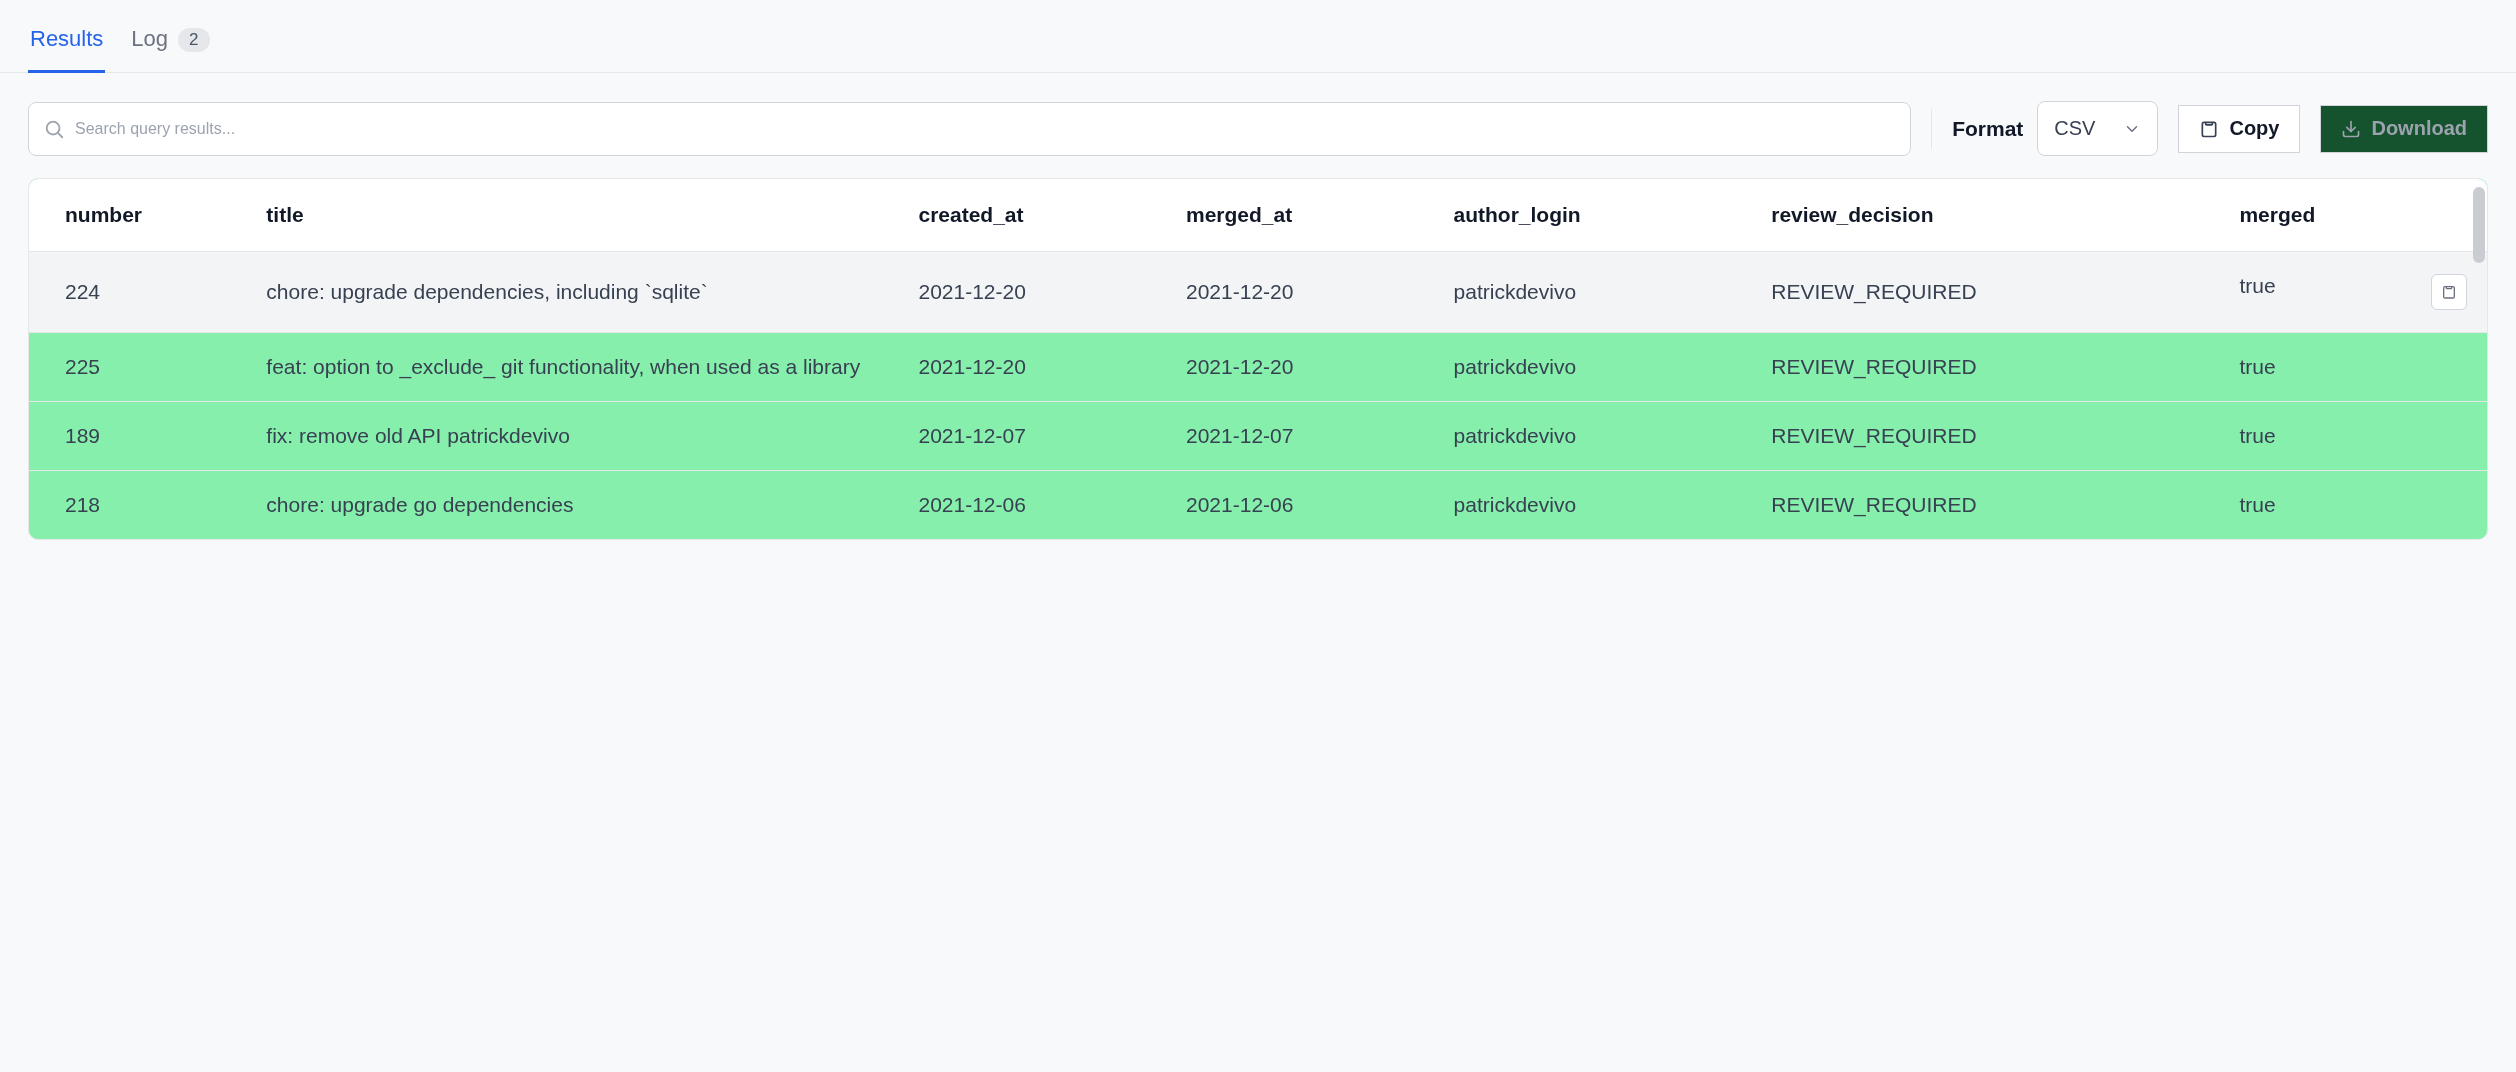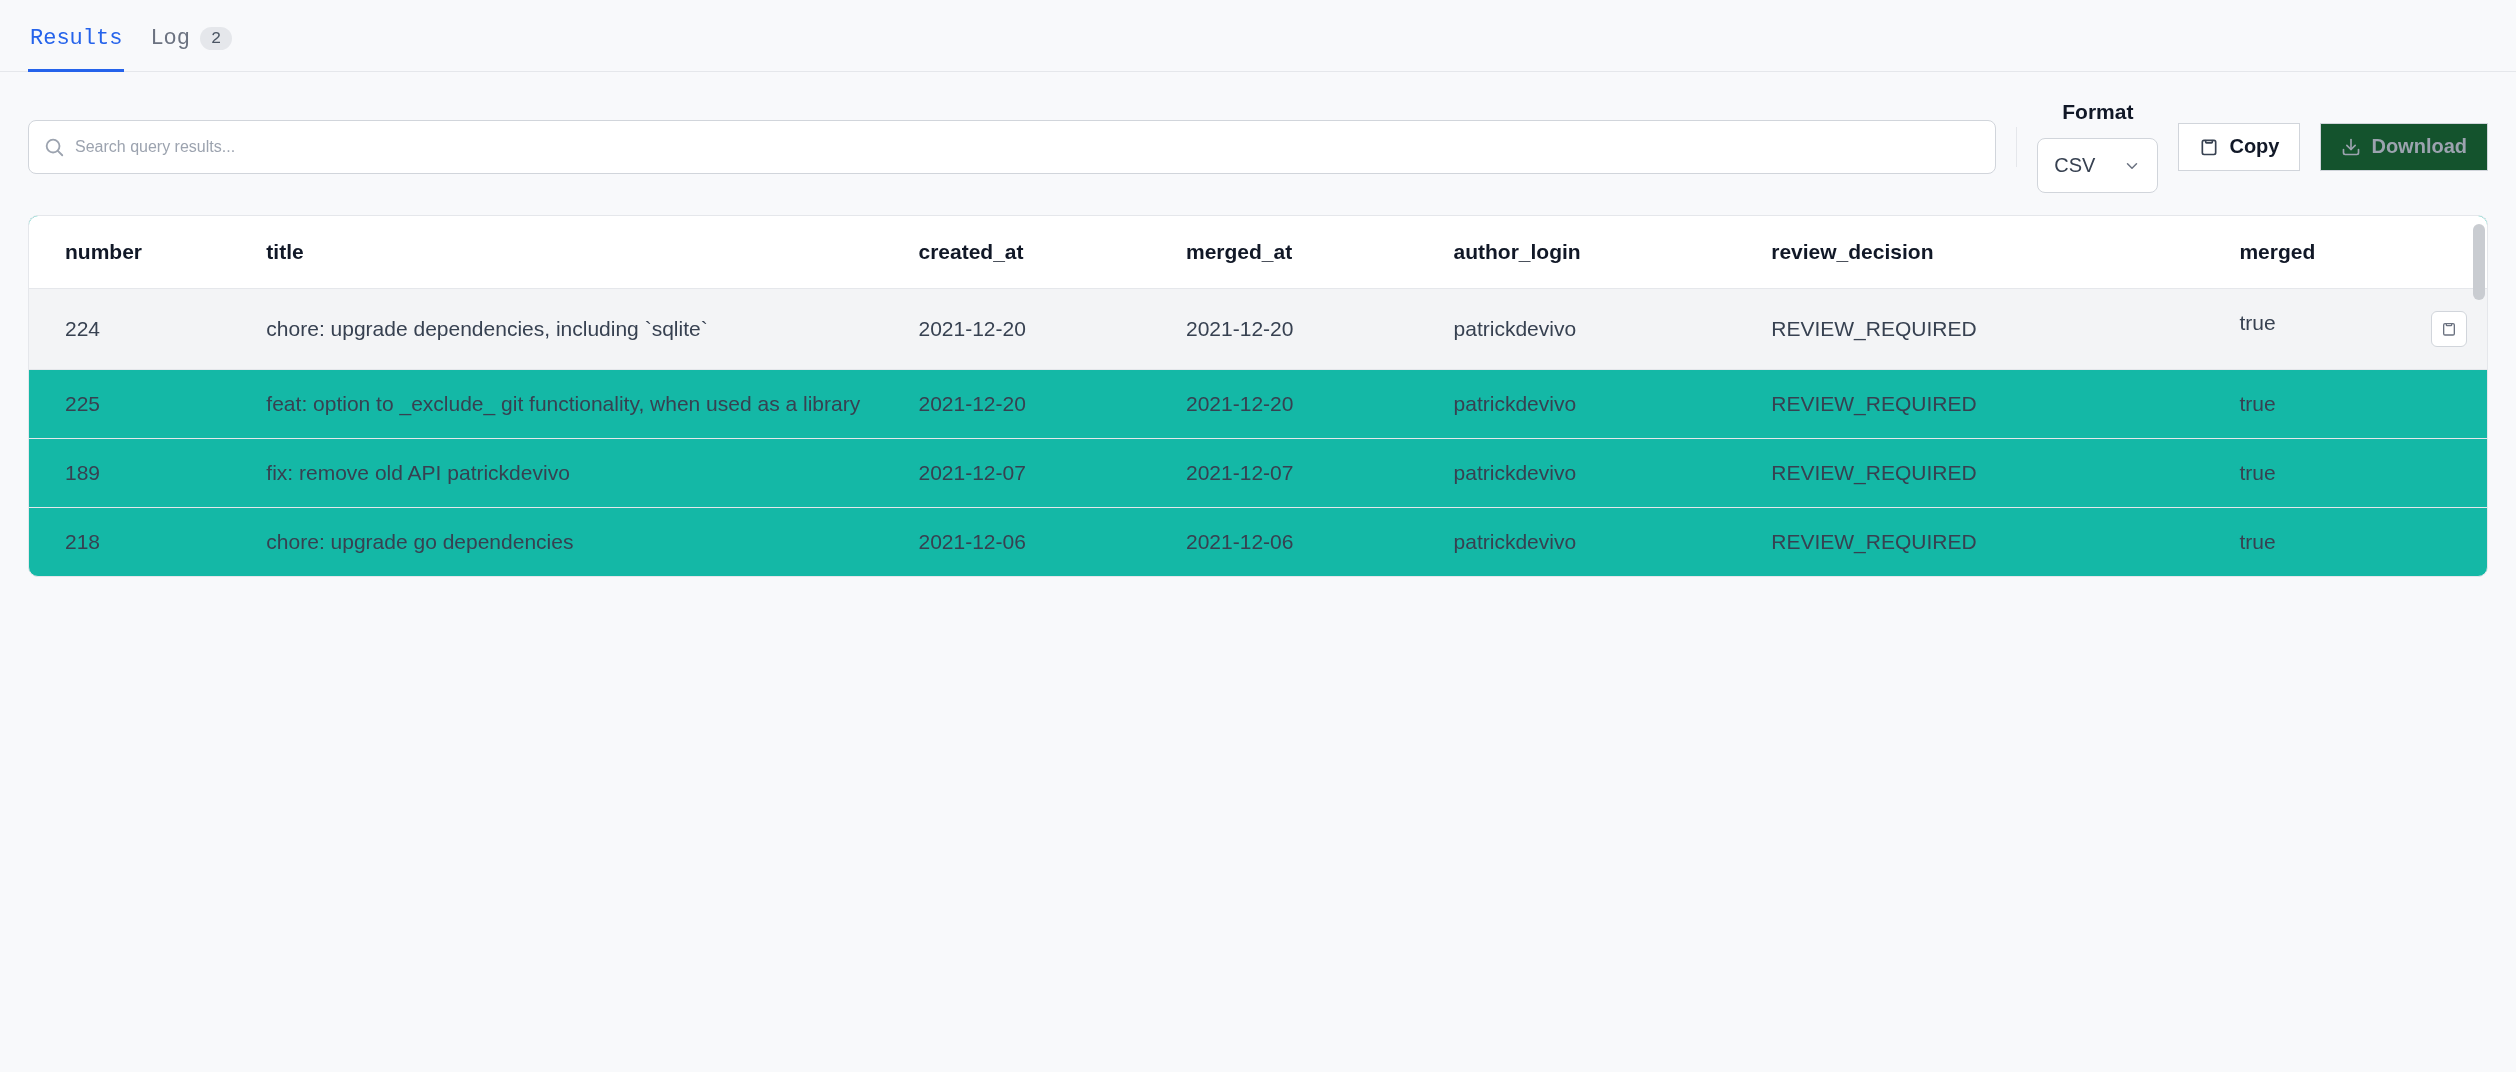--- a/index.html
+++ b/index.html
@@ -14,29 +14,28 @@
     
     .tabs {
       display: flex;
       align-items: center;
       gap: 24px;
       padding: 16px 28px 0 28px;
       border-bottom: 1px solid #e5e7eb;
     }
     .tab {
       display: flex;
-      align-items: center;
+      align-items: flex-end;
       gap: 10px;
       padding: 10px 2px 18px 2px;
       font-size: 22px;
       color: #6b7280;
       cursor: pointer;
       border-bottom: 3px solid transparent;
       margin-bottom: -1px;
-      font-family: Liberation Mono, monospace;
     }
     .tab.active {
       color: #2563eb;
       border-bottom-color: #2563eb;
       font-weight: 500;
     }
     .tab-badge {
       background: #e5e7eb;
       color: #4b5563;
       border-radius: 999px;
@@ -69,21 +68,21 @@
       font-size: 16px;
       color: #374151;
       background: transparent;
       flex: 1;
       margin-left: 10px;
     }
     .search-input::placeholder { color: #9ca3af; }
 
     .vdiv { width: 1px; height: 40px; background: #e5e7eb; }
 
-    .format-group { display: flex; align-items: center; gap: 14px; flex-direction: column; }
+    .format-group { display: flex; align-items: center; gap: 14px; }
     .format-label { font-weight: 600; font-size: 21px; color: #111827; }
     .select {
       display: flex;
       align-items: center;
       gap: 28px;
       border: 1px solid #d1d5db;
       background: #fff;
       border-radius: 8px;
       padding: 0 16px;
       height: 55px;
@@ -121,21 +120,21 @@
       color: #6b7280;
       font-size: 20px;
     }
     .status .sdiv { width: 1px; height: 24px; background: #d1d5db; }
 
     
     .table-wrap {
       margin: 10px 28px 0 28px;
       border: 1px solid #e5e7eb;
       border-radius: 10px;
-      background: #14b8a6;
+      background: #86efac;
       overflow: hidden;
       position: relative;
     }
     table { width: 100%; border-collapse: collapse; table-layout: fixed; }
     thead th {
       text-align: left;
       font-weight: 700;
       font-size: 21px;
       color: #111827;
       padding: 24px 20px;

